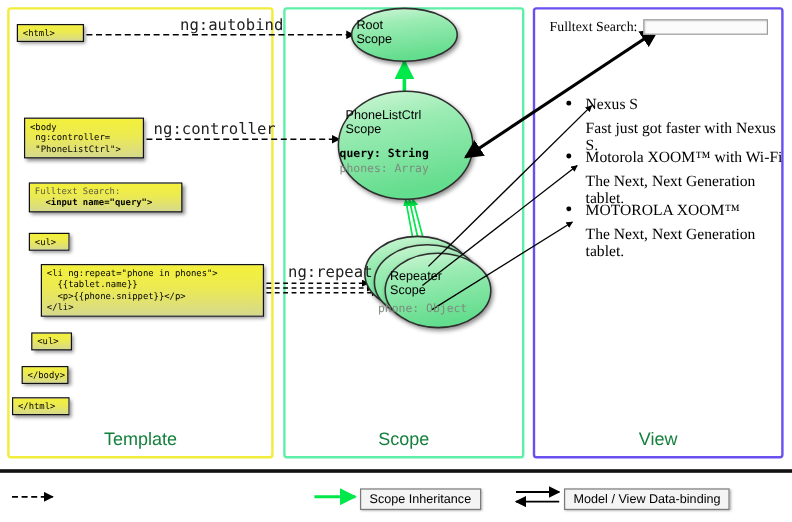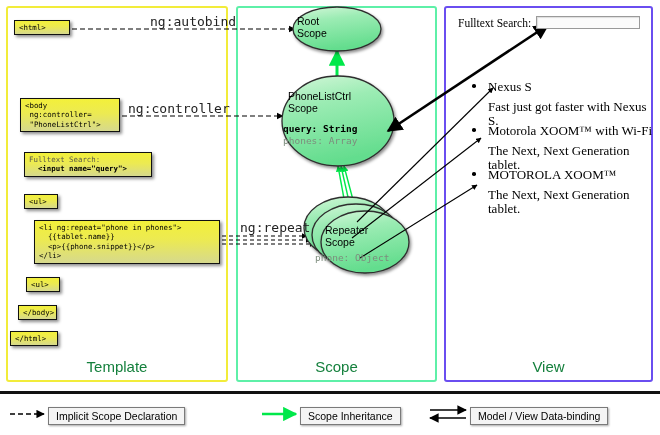--- a/index.html
+++ b/index.html
@@ -287,17 +287,16 @@
       <div class="view-name">MOTOROLA XOOM™</div>
       <div class="view-snip">The Next, Next Generation tablet.</div>
     </div>
   </div>
 
   <div class="col-label" id="label-template">Template</div>
   <div class="col-label" id="label-model">Scope</div>
   <div class="col-label" id="label-view">View</div>
 
   <div id="legend-rule"></div>
-  <div class="legend-box" id="legend-box-1">Implicit Scope Declaration</div>
   <div class="legend-box" id="legend-box-3">Model / View Data-binding</div>
   <div class="legend-box" id="legend-box-2">Scope Inheritance</div>
 
 </div>
 
 </body></html>

